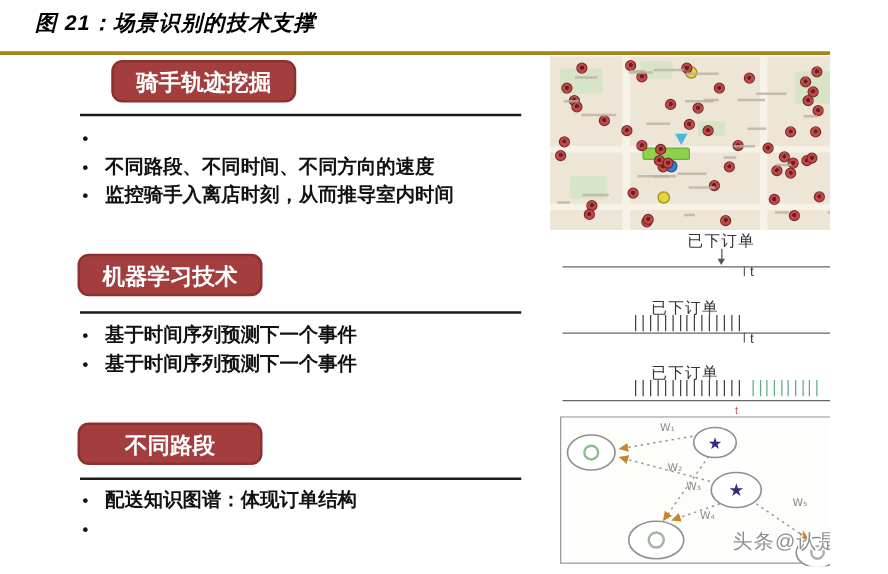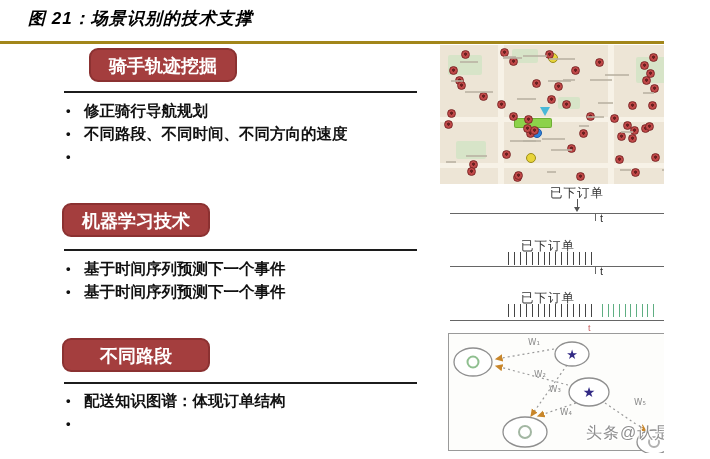--- a/index.html
+++ b/index.html
@@ -72,28 +72,28 @@
   <div class="fig-title">图 21：场景识别的技术支撑</div>
   <div class="gold-rule"></div>
 
   <div class="section" style="top:48px;padding-left:27px;">
     <div class="sec-head">骑手轨迹挖掘</div>
   </div>
   <div class="sec-rule" style="top:91px;"></div>
   <div class="bullets" style="top:99px;">
     <div class="bullet-row">
         <span class="dot">•</span>
-        <span>修正骑行导航规划</span>
       </div>
     <div class="bullet-row">
         <span class="dot">•</span>
         <span>不同路段、不同时间、不同方向的速度</span>
       </div>
     <div class="bullet-row">
         <span class="dot">•</span>
+        <span>监控骑手入离店时刻，从而推导室内时间</span>
       </div>
   </div>
 
   <div class="section" style="top:203px;">
     <div class="sec-head">机器学习技术</div>
   </div>
   <div class="sec-rule" style="top:249px;"></div>
   <div class="bullets" style="top:257px;">
     <div class="bullet-row">
         <span class="dot">•</span>

